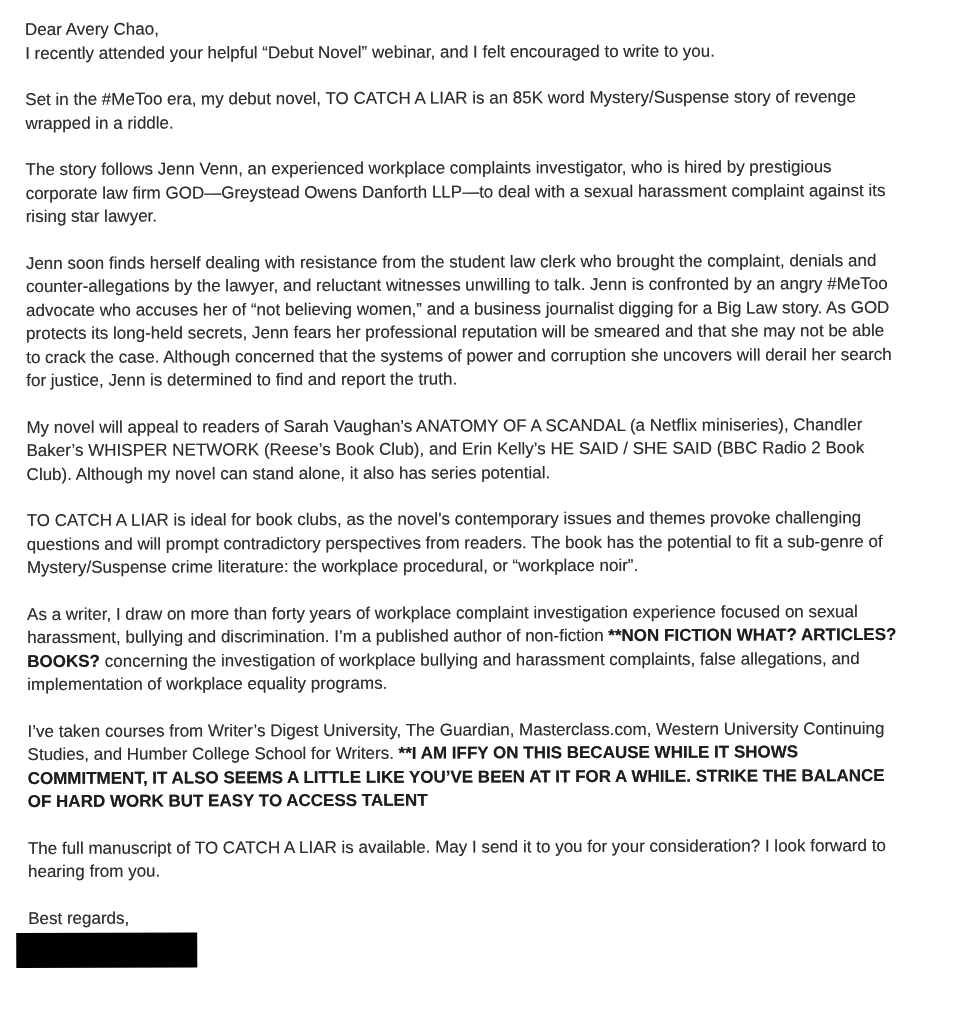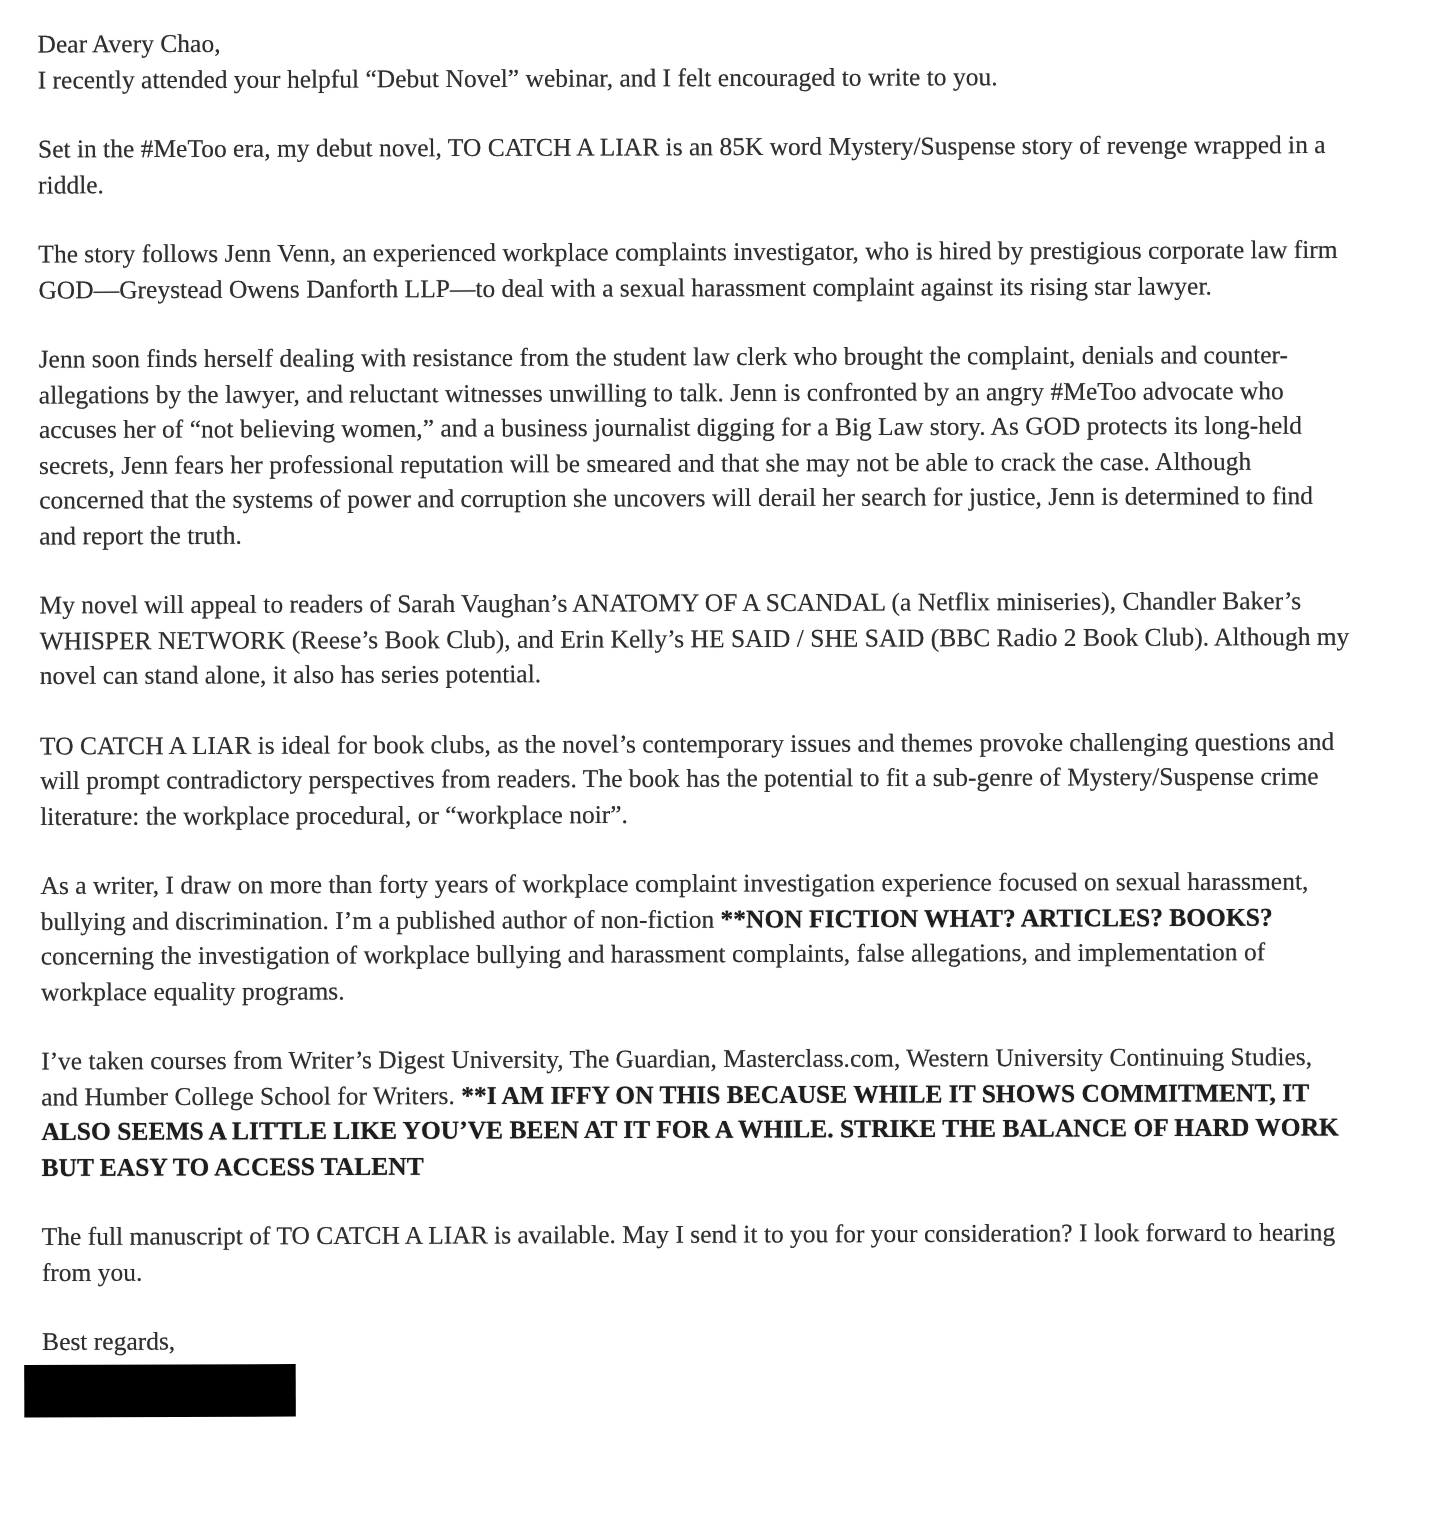--- a/index.html
+++ b/index.html
@@ -8,21 +8,21 @@
     background: #ffffff;
   }
   .page {
     position: relative;
     width: 957px;
     height: 1024px;
     box-sizing: border-box;
     background: #ffffff;
     padding: 18px 58px 0 25px;
     overflow: hidden;
-    font-family: Liberation Serif, serif;
+    font-family: Liberation Sans, sans-serif;
     font-size: 17px;
     line-height: 23.5px;
     color: #2f2f2f;
     text-shadow: 0 0 0.45px rgba(40,40,40,0.55);
   }
   .content {
     transform: rotate(-0.2deg);
     transform-origin: left top;
   }
   p {

